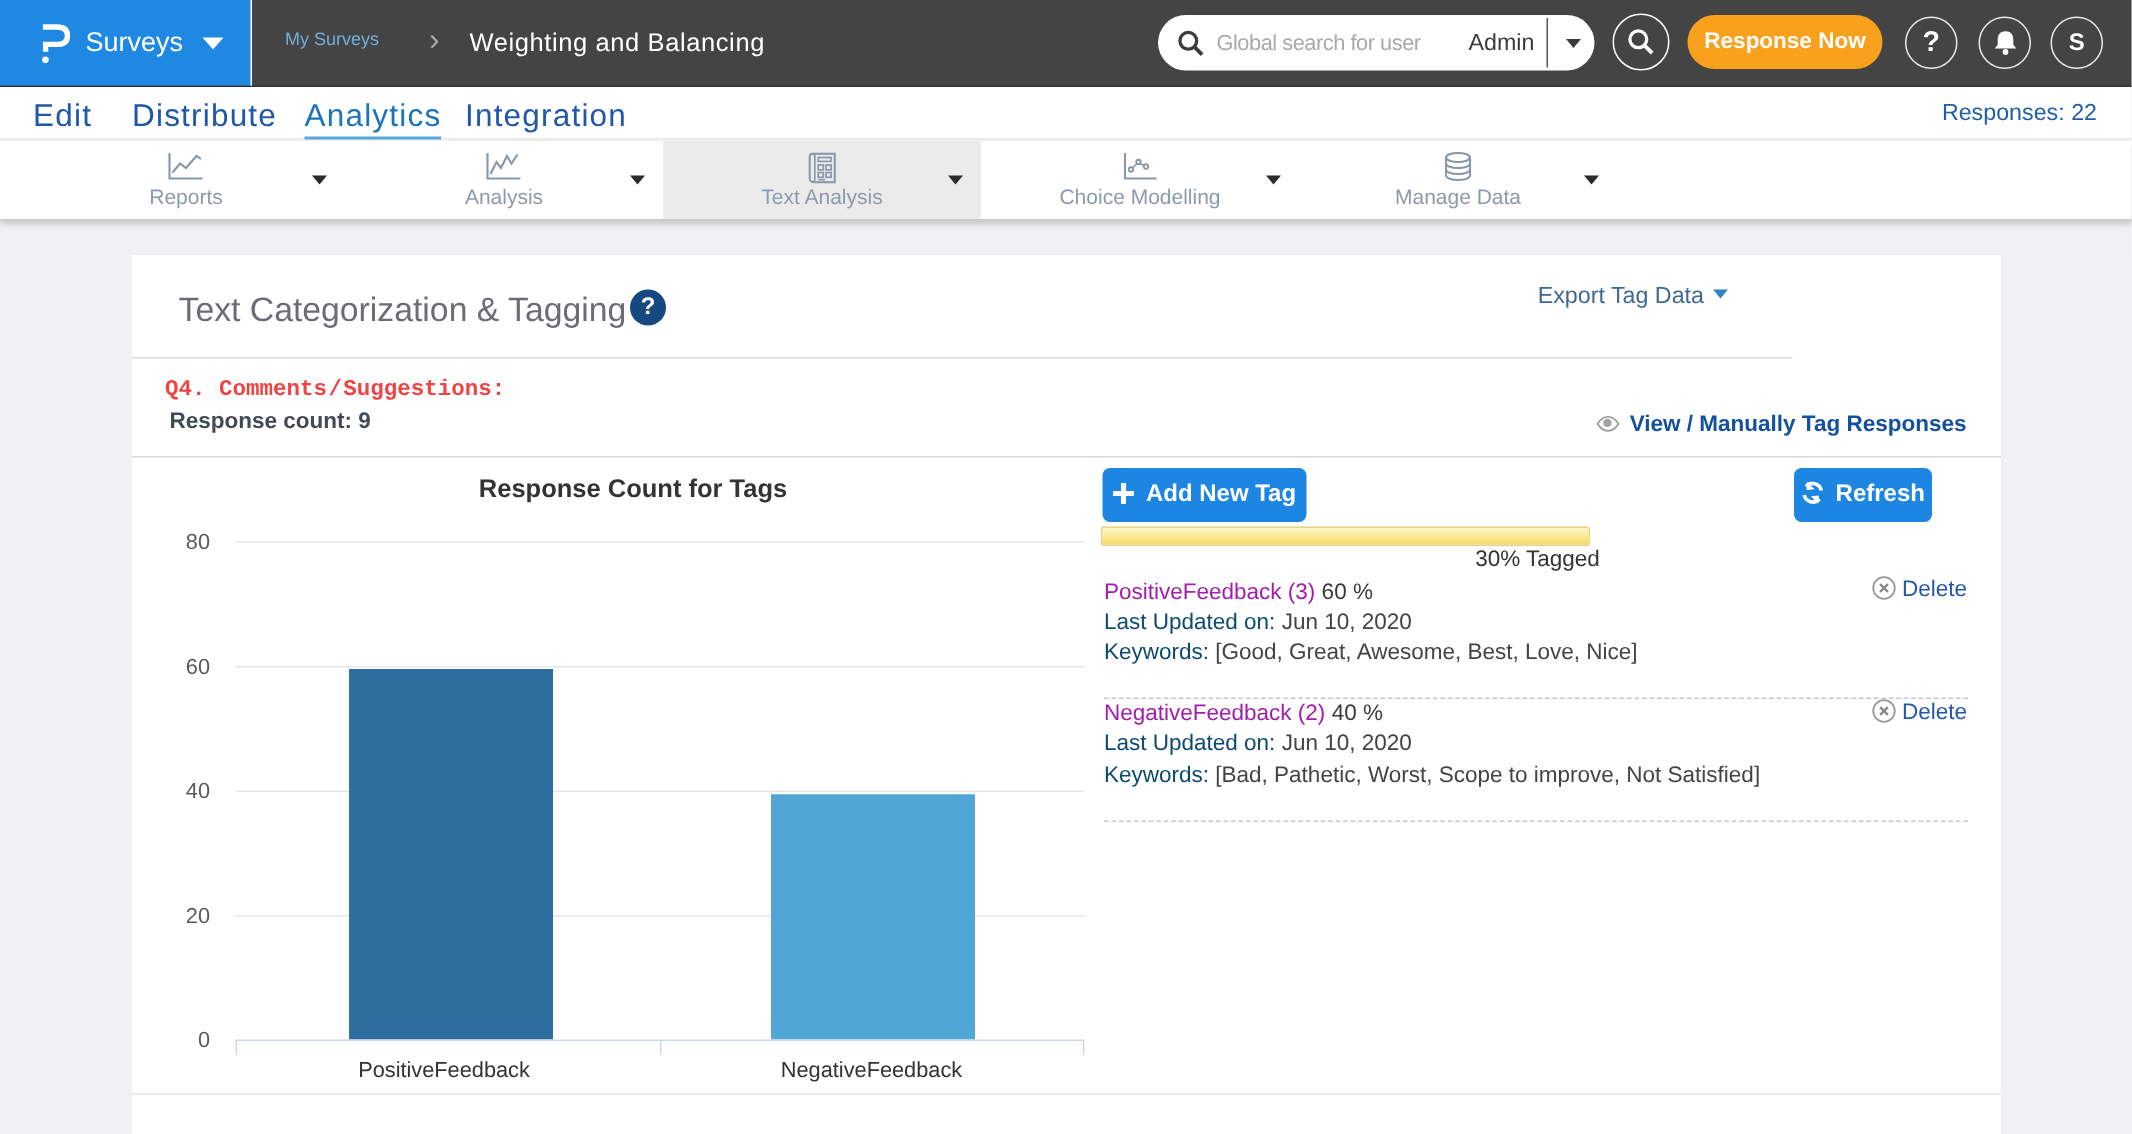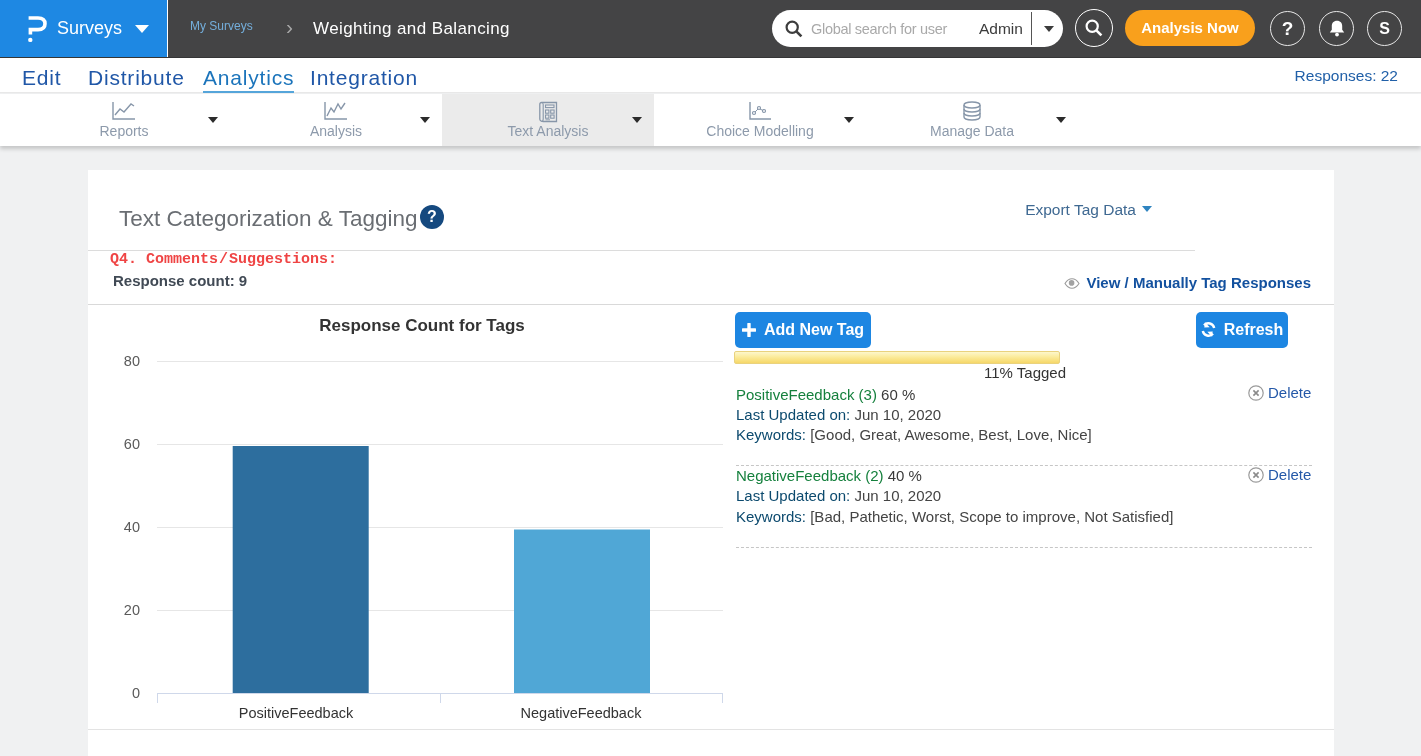--- a/index.html
+++ b/index.html
@@ -31,36 +31,36 @@
   #responses { position:absolute; right:23px; top:9px; font-size:15.5px; color:#2160a8; }
   
   #tabbar { position:absolute; left:0; top:94px; width:1421px; height:52px; background:#fff; box-shadow:0 3px 4px rgba(0,0,0,0.18);padding-left:41px; }
   .tab { position:absolute; top:0; width:212px; height:52px; }
   .tab.sel { background:#ebebeb; }
   .tab .lbl { position:absolute; left:0; right:0; top:29px; text-align:center; font-size:14px; color:#8d9aab; }
   .tab .icon { position:absolute; left:0; right:0; top:6px; text-align:center; height:24px; }
   .tab .tcaret { position:absolute; right:12px; top:23px; width:0; height:0; border-left:5.5px solid transparent; border-right:5.5px solid transparent; border-top:6.5px solid #2b2b2b; }
   
   #card { position:absolute; left:88px; top:170px; width:1246px; height:586px; background:#fff; }
-  #cardhead { position:absolute; left:0; top:12px; width:1107px; height:69px; border-bottom:1px solid #dcdcdc; }
+  #cardhead { position:absolute; left:0; top:0; width:1107px; height:69px; border-bottom:1px solid #dcdcdc; }
   #title { position:absolute; left:31px; top:24px; font-size:22.5px; color:#6a6e73; }
   #titlehelp { position:absolute; left:332px; top:23px; width:24px; height:24px; background:#15497f; border-radius:50%; color:#fff; font-size:16px; font-weight:bold; text-align:center; line-height:24px; }
   #export { position:absolute; right:43px; top:19px; font-size:15.5px; color:#3f6992; }
   #export .ecaret { display:inline-block; vertical-align:3px; margin-left:6px; width:0; height:0; border-left:5.5px solid transparent; border-right:5.5px solid transparent; border-top:6px solid #2f84c0; }
   #qsec { position:absolute; left:0; top:70px; width:1246px; height:65px; border-bottom:1px solid #d9d9d9; }
   #q4 { position:absolute; left:22px; top:11px; font-size:15px; font-weight:bold; color:#ef4444;font-family:Liberation Mono, monospace; }
   #rcount { position:absolute; left:25px; top:32px; font-size:15px; font-weight:bold; color:#414a55; }
   #viewtag { position:absolute; right:23px; top:34px; font-size:15px; font-weight:bold; color:#13519f; }
   
   #addbtn { position:absolute; left:647px; top:142px; width:136px; height:36px; background:#1d86e2; border-radius:5px; color:#fff; font-size:16px; font-weight:bold; text-align:center; line-height:36px; }
   #refreshbtn { position:absolute; left:1108px; top:142px; width:92px; height:36px; background:#1d86e2; border-radius:5px; color:#fff; font-size:16px; font-weight:bold; text-align:center; line-height:36px; }
   #ybar { position:absolute; left:646px; top:181px; width:326px; height:13px; border-radius:2px; background:linear-gradient(180deg,#fdf7cc 0%,#fbeb9b 45%,#f6d768 100%); border:1px solid #e9d27e; }
   #ytxt { position:absolute; left:647px; top:194px; width:580px; text-align:center; font-size:15px; color:#333; }
   .tagrow { position:absolute; left:648px; font-size:15px; }
-  .taglink { color:#15803d; }
+  .taglink { color:#a21caf; }
   .tagpct { color:#3a3a3a; }
   .tlbl { font-weight:normal; color:#0c4a6e; }
   .tval { color:#444; }
   .delete { position:absolute; font-size:15px; color:#2458a8; }
   .dashline { position:absolute; left:648px; width:576px; border-top:1px dashed #c6c6c6; }
 </style>
 </head>
 <body>
 <div id="topbar">
   <div id="logo">
@@ -83,21 +83,21 @@
     <span class="admin">Admin</span>
     <div class="vdiv"></div>
     <div class="caret"></div>
   </div>
   <div id="roundsearch">
     <svg class="abs" style="left:8px;top:8px" width="20" height="20" viewBox="0 0 20 20">
       <circle cx="8.2" cy="8.2" r="5.6" fill="none" stroke="#fff" stroke-width="2.2"></circle>
       <line x1="12.6" y1="12.6" x2="17.4" y2="17.4" stroke="#fff" stroke-width="2.6"></line>
     </svg>
   </div>
-  <div id="upgrade">Analysis Now</div>
+  <div id="upgrade">Response Now</div>
   <div class="topcircle" id="c-help">?</div>
   <div class="topcircle" id="c-bell">
     <svg class="abs" style="left:8px;top:7px" width="18" height="19" viewBox="0 0 18 19">
       <path d="M9 1.8 C12.4 1.8 14.2 4.1 14.2 7.2 L14.2 10.8 L16.2 13.4 L1.8 13.4 L3.8 10.8 L3.8 7.2 C3.8 4.1 5.6 1.8 9 1.8 Z" fill="#fff"></path>
       <circle cx="9" cy="15.6" r="1.9" fill="#fff"></circle>
     </svg>
   </div>
   <div class="topcircle" id="c-avatar">S</div>
 </div>
 
@@ -211,21 +211,21 @@
   <div id="addbtn"><svg style="display:inline-block;vertical-align:-2px;margin-right:8px" width="14" height="14" viewBox="0 0 14 14">
         <path d="M7 1 V13 M1 7 H13" stroke="#fff" stroke-width="3.4" stroke-linecap="round"></path>
       </svg>Add New Tag</div>
   <div id="refreshbtn"><svg style="display:inline-block;vertical-align:-2px;margin-right:8px" width="15" height="15" viewBox="0 0 15 15">
         <path d="M13.2 6 A5.9 5.9 0 0 0 3 3.3" fill="none" stroke="#fff" stroke-width="2.4"></path>
         <path d="M3.9 0.2 L3.3 5.6 L8.7 5.2 Z" fill="#fff"></path>
         <path d="M1.8 9 A5.9 5.9 0 0 0 12 11.7" fill="none" stroke="#fff" stroke-width="2.4"></path>
         <path d="M11.1 14.8 L11.7 9.4 L6.3 9.8 Z" fill="#fff"></path>
       </svg>Refresh »</div>
   <div id="ybar"></div>
-  <div id="ytxt">11% Tagged</div>
+  <div id="ytxt">30% Tagged</div>
 
   <div class="tagrow" style="top:216px"><span class="taglink">PositiveFeedback (3)</span> <span class="tagpct">60 %</span></div>
   <div class="tagrow" style="top:236px"><span class="tlbl">Last Updated on:</span> <span class="tval">Jun 10, 2020</span></div>
   <div class="tagrow" style="top:256px"><span class="tlbl">Keywords:</span> <span class="tval">[Good, Great, Awesome, Best, Love, Nice]</span></div>
   <div class="delete" style="left:1160px;top:214px"><svg style="display:inline-block;vertical-align:-3px;margin-right:4px" width="16" height="16" viewBox="0 0 16 16">
         <circle cx="8" cy="8" r="7.2" fill="none" stroke="#9a9a9a" stroke-width="1.2"></circle>
         <path d="M5.4 5.4 L10.6 10.6 M10.6 5.4 L5.4 10.6" stroke="#8a8a8a" stroke-width="1.6"></path>
       </svg>Delete</div>
   <div class="dashline" style="top:295px"></div>
 

